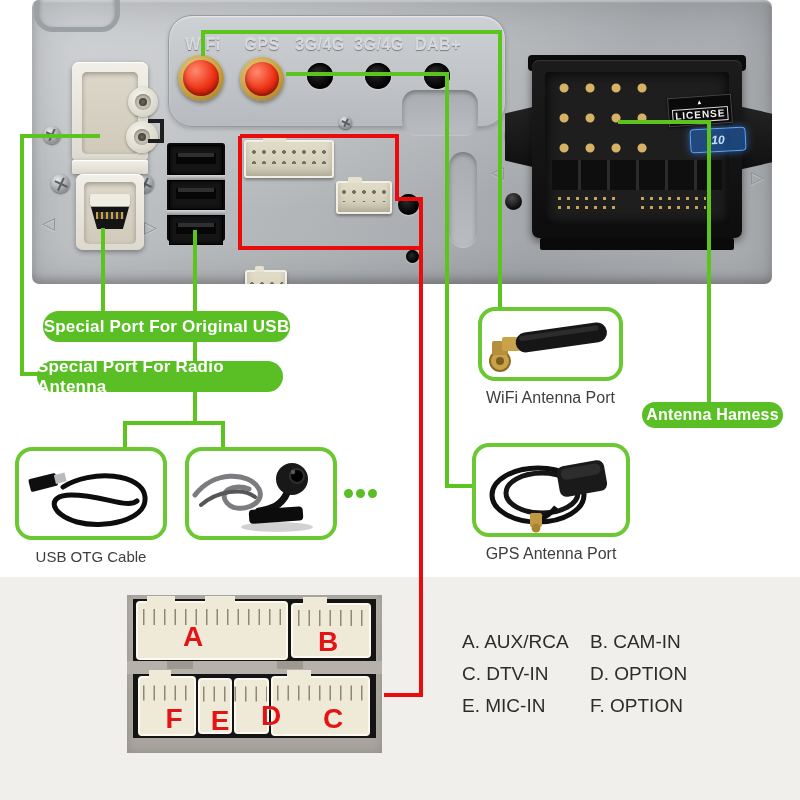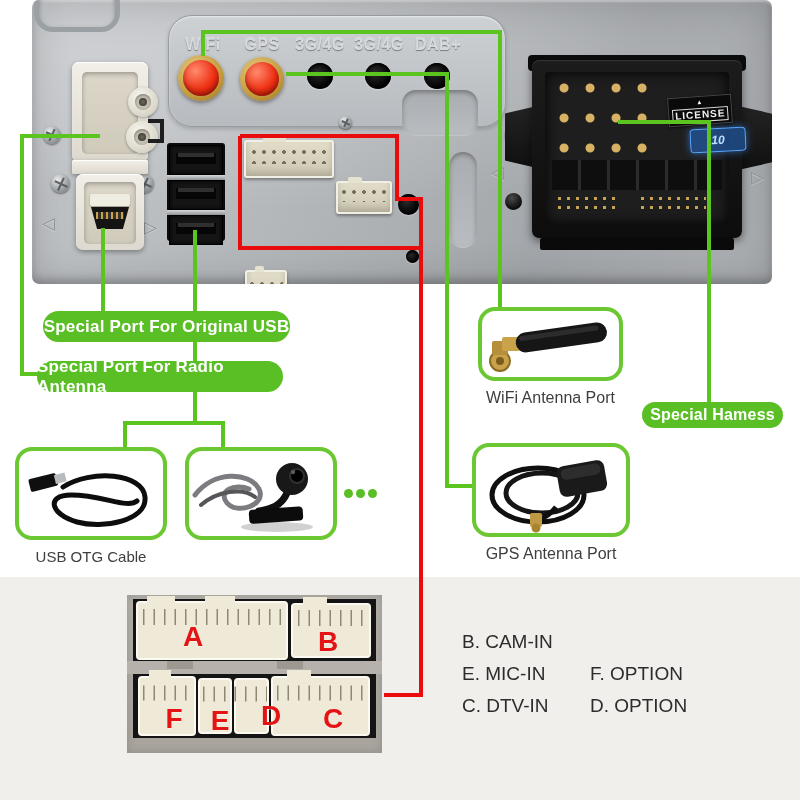--- a/index.html
+++ b/index.html
@@ -245,21 +245,21 @@
       <path d="M103,228 V313"></path>
       <path d="M195,230 V313 M195,341 V363 M195,391 V423 M125,448 V423 H223 V448"></path>
     </g>
     <g fill="none" stroke="#ea0c0c" stroke-width="4">
       <path d="M240,136 H397 V199 H421 V248 M240,136 V248 H421 V695 H384"></path>
     </g>
   </svg>
 
   <div class="abs pill" style="left:43px;top:311px;width:247px;height:31px;font-size:17px;">Special Port For Original USB</div>
   <div class="abs pill" style="left:37px;top:361px;width:246px;height:31px;font-size:17px;">Special Port For Radio Antenna</div>
-  <div class="abs pill" style="left:642px;top:402px;width:141px;height:26px;font-size:16px;border-radius:13px;">Special Hamess</div>
+  <div class="abs pill" style="left:642px;top:402px;width:141px;height:26px;font-size:16px;border-radius:13px;">Antenna Hamess</div>
 
   <div class="abs gbox" style="left:15px;top:447px;width:152px;height:93px;">
     <svg width="144" height="85" viewBox="0 0 144 85">
       <g transform="rotate(-14 28 30)">
         <rect x="10" y="24" width="28" height="13" rx="2" fill="#0f0f0f"></rect>
         <rect x="36" y="26" width="11" height="9" fill="#b9bcbe"></rect>
       </g>
       <path d="M44,36 C72,18 124,22 126,46 C128,70 84,78 58,71 C32,64 26,44 52,44 C84,44 108,58 118,50" stroke="#0d0d0d" stroke-width="5" fill="none" stroke-linecap="round"></path>
     </svg>
   </div>
@@ -309,25 +309,26 @@
   <div class="abs dot" style="left:344px;top:489px;"></div>
   <div class="abs dot" style="left:356px;top:489px;"></div>
   <div class="abs dot" style="left:368px;top:489px;"></div>
 
   <div class="abs caption" style="left:15px;top:548px;width:152px;">USB OTG Cable</div>
   <div class="abs caption" style="left:478px;top:389px;width:145px;font-size:16px;">WiFi Antenna Port</div>
   <div class="abs caption" style="left:472px;top:545px;width:158px;font-size:16px;">GPS Antenna Port</div>
 
   <div class="abs legend" style="left:462px;top:631px;width:300px;">
     <div class="lrow">
+      <span>A. AUX/RCA</span>
       <span>B. CAM-IN</span>
+    </div>
+    <div class="lrow">
+      <span>C. DTV-IN</span>
+      <span>D. OPTION</span>
     </div>
     <div class="lrow">
       <span>E. MIC-IN</span>
       <span>F. OPTION</span>
     </div>
-    <div class="lrow">
-      <span>C. DTV-IN</span>
-      <span>D. OPTION</span>
-    </div>
   </div>
 
 </div>
 
 </body></html>

